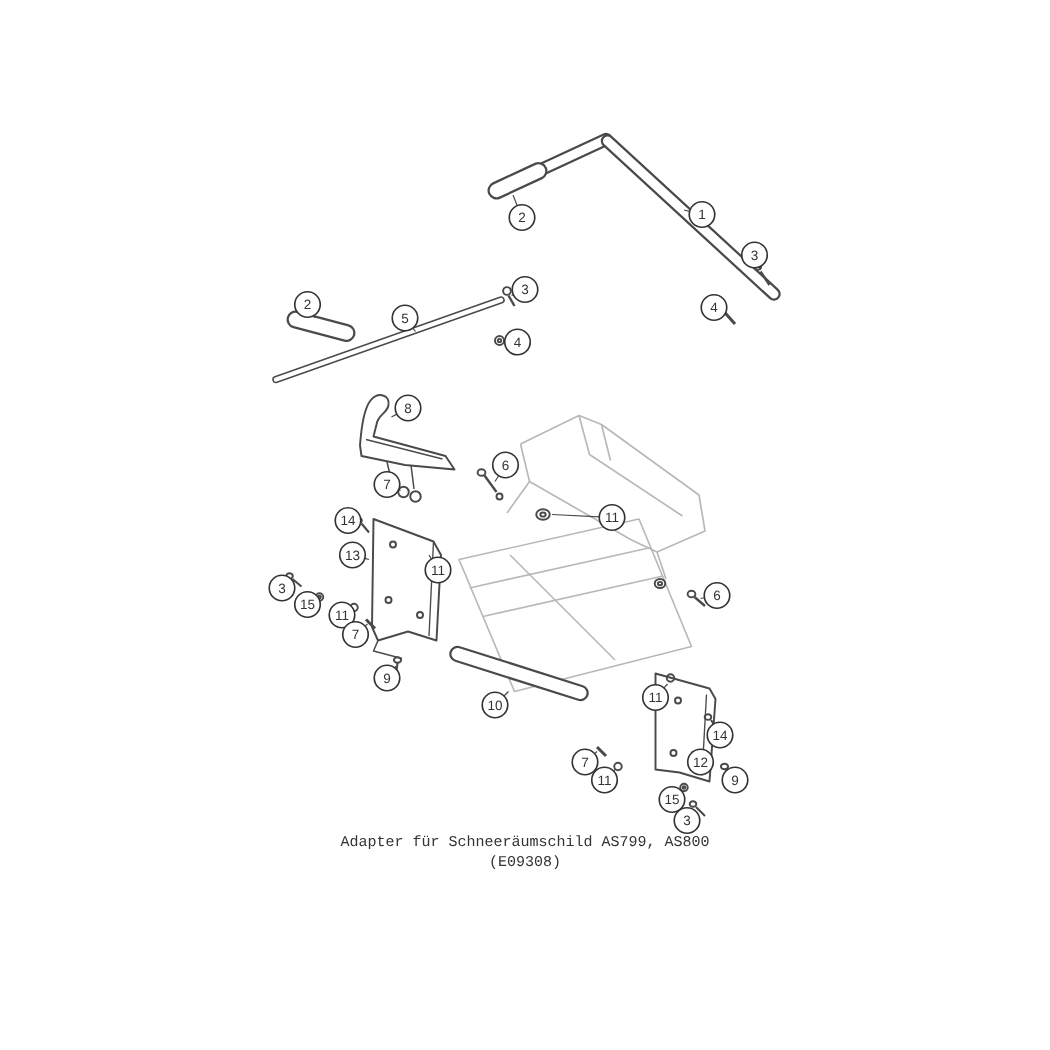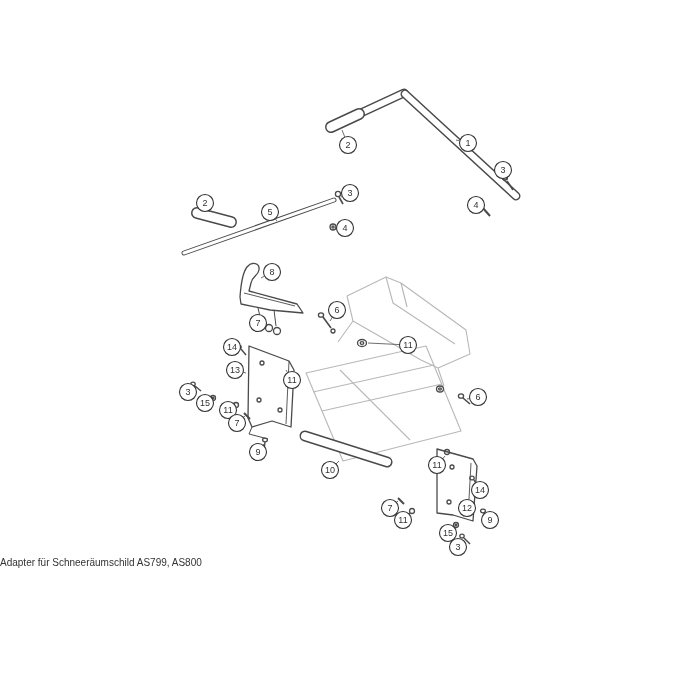--- a/index.html
+++ b/index.html
@@ -3,21 +3,21 @@
 <meta charset="utf-8">
 <style>
   html,body{margin:0;padding:0;background:#fff;}
   .canvas{
     position:relative;width:700px;height:700px;background:#ffffff;
     font-family:"Liberation Sans",sans-serif;overflow:hidden;
   }
   .canvas svg{position:absolute;left:0;top:0;}
   .diagram-title{
     position:absolute;left:0;top:556px;width:100%;
-    font-size:10px;line-height:1.3;color:#333;
+    text-align:center;font-size:10px;line-height:1.3;color:#333;font-family:Liberation Mono, monospace;
   }
 </style>
 </head>
 <body>
 
 <div class="canvas">
   <svg width="700" height="700" viewBox="0 0 700 700">
 
     <g stroke="#b8b8b8" fill="none" stroke-width="1.1" stroke-linejoin="round">
       <path d="M347 296 L386 277 L401 283 L466 330 L470 354 L438 368"></path>
@@ -328,14 +328,15 @@
         <g>
           <line x1="462.94052464661235" y1="540.0832654947427" x2="463" y2="540" stroke="#4a4a4a" stroke-width="0.8"></line>
           <circle cx="458" cy="547" r="8.5" fill="#ffffff" stroke="#333333" stroke-width="1.1"></circle>
           <text x="458" y="550" text-anchor="middle" font-size="9" font-family="&quot;Liberation Sans&quot;, sans-serif" fill="#333333">3</text>
         </g>
       </g>
   </svg>
 
   <div class="diagram-title">
     <div>Adapter für Schneeräumschild AS799, AS800</div>
+    <div>(E09308)</div>
   </div>
 </div>
 
 </body></html>

